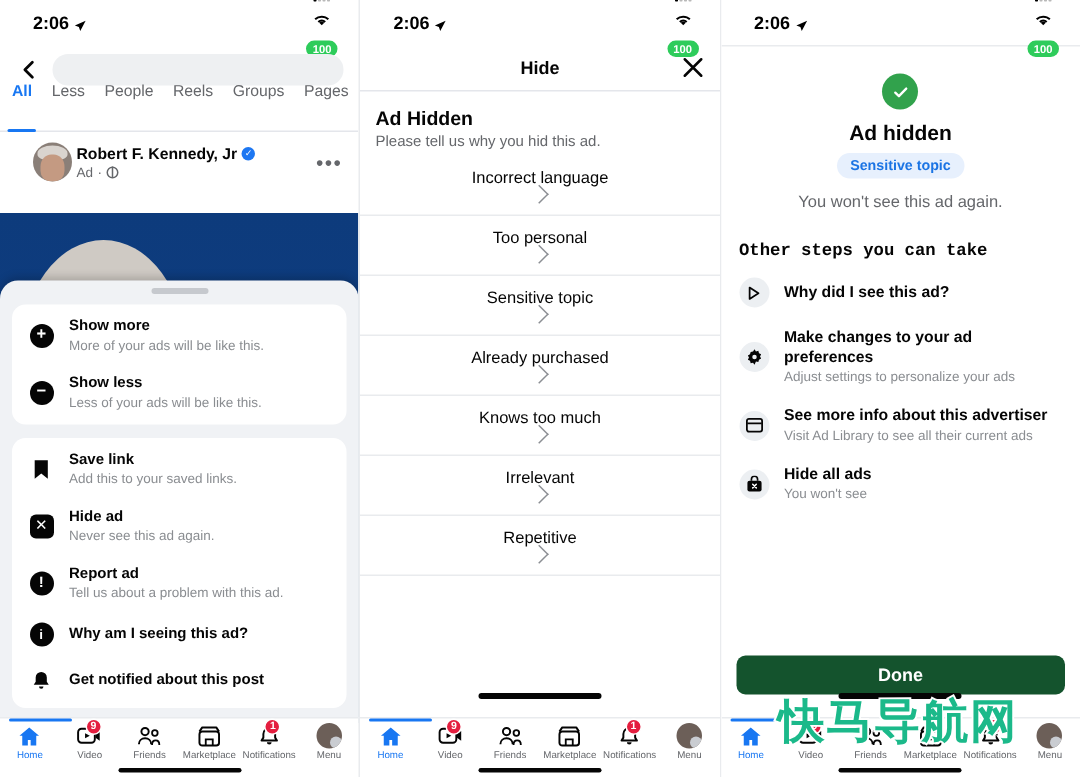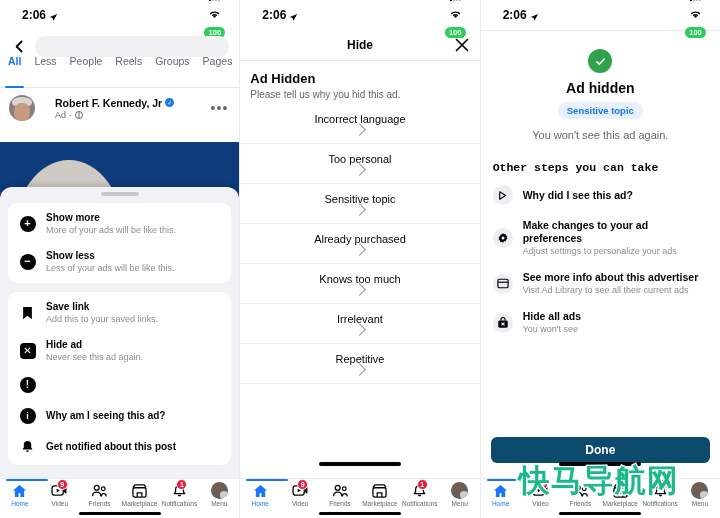--- a/index.html
+++ b/index.html
@@ -28,21 +28,21 @@
 
   
   .searchrow{display:flex;align-items:center;gap:7px;height:32px;padding:0 10px;box-sizing:border-box;}
   .backbtn{width:18px;height:18px;flex:0 0 18px;display:flex;align-items:center;justify-content:center;}
   .searchfield{flex:1;height:21px;border-radius:11px;background:#eef0f2;}
   .tabsrow{display:flex;align-items:flex-end;height:26px;padding:0 8px;gap:13px;box-sizing:border-box;border-bottom:1px solid #e4e6eb;position:relative;}
   .tab{font-size:10.5px;color:#65676b;padding-bottom:20px;position:relative;white-space:nowrap;}
   .tab.active{color:#1877f2;font-weight:bold;}
   .tab.active:after{content:"";position:absolute;left:-3px;right:-3px;bottom:-1px;height:2.5px;background:#1877f2;border-radius:2px;}
 
-  .posthead{display:flex;align-items:center;padding:7px 9px 5px 9px;gap:20px;}
+  .posthead{display:flex;align-items:center;padding:7px 9px 5px 22px;gap:3px;}
   .avatar{width:26px;height:26px;border-radius:50%;flex:0 0 26px;overflow:hidden;position:relative;background:#8a7f78;}
   .avatar .hair{position:absolute;left:3px;right:3px;top:2px;height:10px;background:#d9d4cf;border-radius:50% 50% 40% 40%;}
   .avatar .face{position:absolute;left:5px;right:5px;top:8px;bottom:0px;background:#c49a82;border-radius:45% 45% 40% 40%;}
   .pmeta{flex:1;min-width:0;}
   .pname{font-size:10.5px;font-weight:bold;color:#050505;display:flex;align-items:center;gap:3px;}
   .verified{width:9px;height:9px;border-radius:50%;background:#1d77f2;display:inline-flex;align-items:center;justify-content:center;color:#fff;font-size:6px;line-height:1;}
   .psub{font-size:9px;color:#65676b;display:flex;align-items:center;gap:3px;margin-top:1px;}
   .globe{width:8px;height:8px;border-radius:50%;border:1.1px solid #65676b;box-sizing:border-box;position:relative;}
   .globe:before{content:"";position:absolute;left:50%;top:-0.5px;bottom:-0.5px;width:1px;background:#65676b;transform:translateX(-50%);}
   .dots{font-size:14px;color:#65676b;letter-spacing:1px;line-height:8px;padding-right:2px;}
@@ -91,21 +91,21 @@
   .confirm{padding:18px 14px 0 14px;text-align:center;}
   .checkcircle{width:24px;height:24px;border-radius:50%;background:#31a24c;margin:0 auto 7px auto;display:flex;align-items:center;justify-content:center;}
   .ctitle{font-size:14px;font-weight:bold;color:#050505;}
   .pill{display:inline-block;margin-top:6px;background:#e7f0fd;color:#1b74e4;font-size:9.5px;font-weight:bold;padding:3px 9px;border-radius:10px;}
   .csub{margin-top:10px;font-size:11px;color:#65676b;}
   .othertitle{font-size:11.5px;font-weight:bold;color:#050505;padding:20px 12px 4px 12px;font-family:Liberation Mono, monospace;}
   .orow{display:flex;align-items:center;gap:10px;padding:7px 12px;}
   .oico{width:20px;height:20px;flex:0 0 20px;border-radius:50%;background:#eceff2;display:flex;align-items:center;justify-content:center;}
   .otitle{font-size:10.5px;font-weight:bold;color:#050505;line-height:13px;}
   .odesc{font-size:9px;color:#8a8d91;line-height:12px;}
-  .donebtn{position:absolute;left:10px;right:10px;bottom:55px;height:26px;background:#0c4a6e;color:#fff;border:none;border-radius:6px;font-size:12px;font-weight:bold;font-family:inherit;cursor:pointer;}
+  .donebtn{position:absolute;left:10px;right:10px;bottom:55px;height:26px;background:#14532d;color:#fff;border:none;border-radius:6px;font-size:12px;font-weight:bold;font-family:inherit;cursor:pointer;}
 
   
   .watermark{position:absolute;left:38px;bottom:16px;font-size:31px;font-weight:bold;color:#1bb98a;letter-spacing:1px;white-space:nowrap;
     font-family:"DejaVu Sans",sans-serif;
     -webkit-text-stroke:2.5px #ffffff;paint-order:stroke fill;z-index:30;text-align:center;}
 </style>
 </head>
 <body>
 
 <div class="screens">
@@ -223,20 +223,24 @@
             </span>
           <span class="mtxt">
             <span class="mtitle" style="display:block">Hide ad</span>
             <span class="mdesc" style="display:block">Never see this ad again.</span>
           </span>
         </div>
         <div class="mrow">
           <span class="mico">
               <span class="cblack" style="font-size:10px">!</span>
             </span>
+          <span class="mtxt">
+            <span class="mtitle" style="display:block">Report ad</span>
+            <span class="mdesc" style="display:block">Tell us about a problem with this ad.</span>
+          </span>
         </div>
         <div class="mrow">
           <span class="mico">
               <span class="cblack" style="font-size:9px">i</span>
             </span>
           <span class="mtxt">
             <span class="mtitle" style="display:block">Why am I seeing this ad?</span>
           </span>
         </div>
         <div class="mrow">

